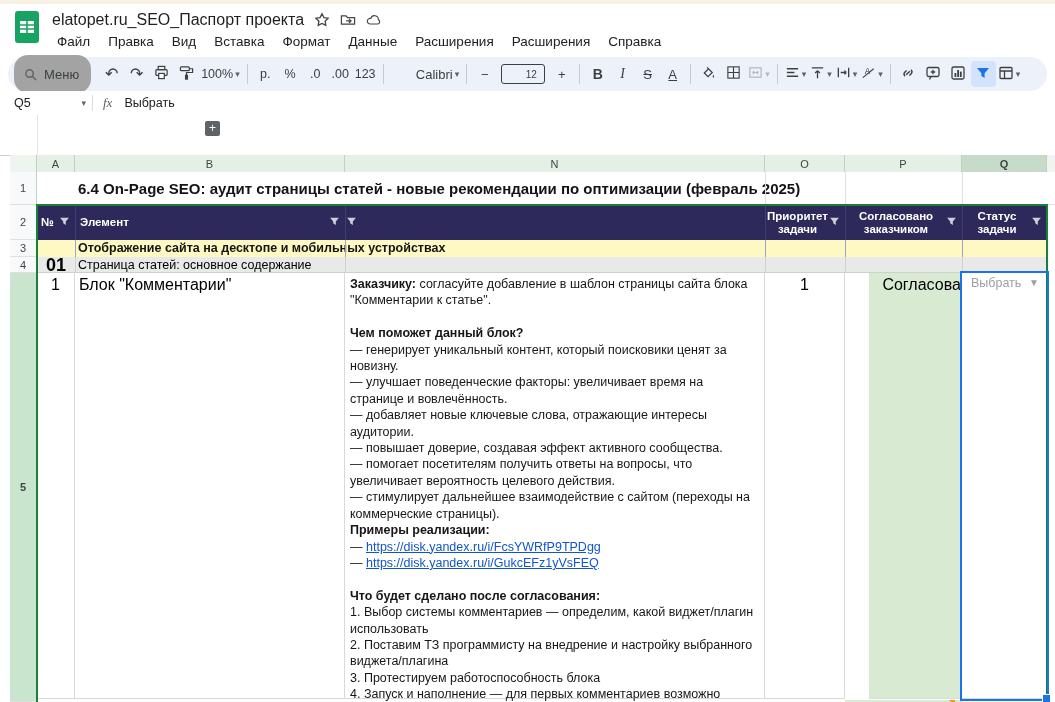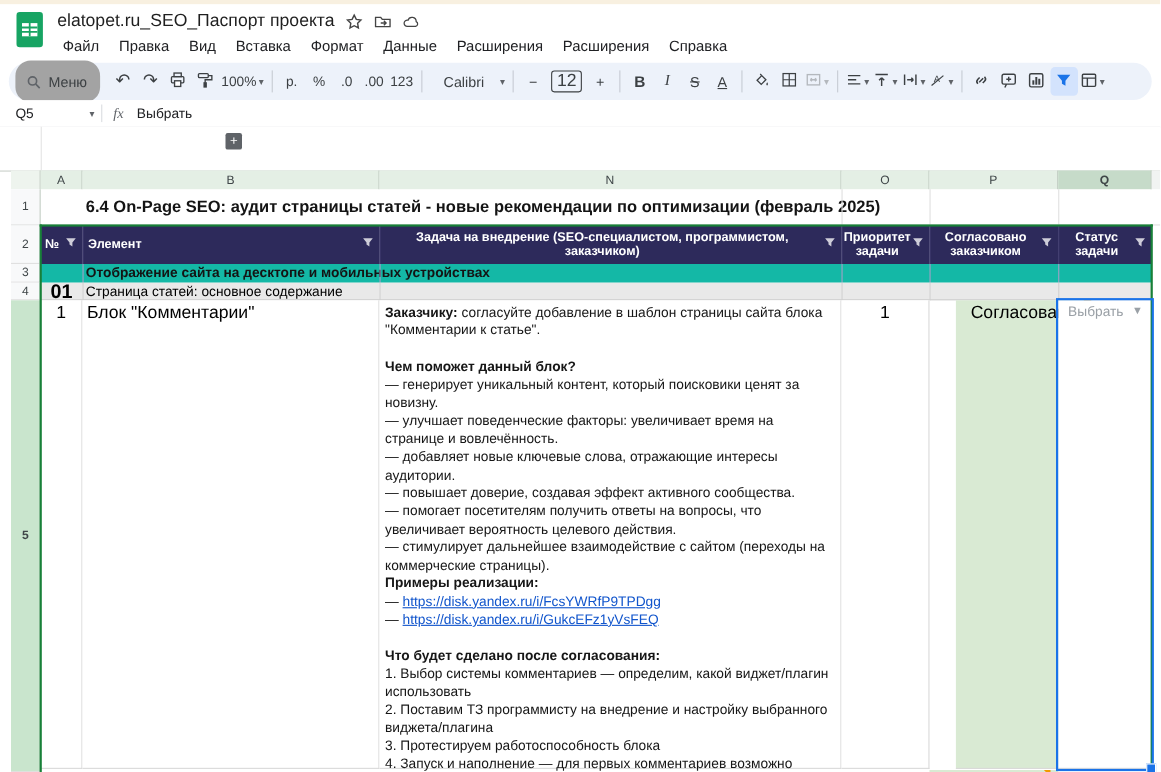--- a/index.html
+++ b/index.html
@@ -15,22 +15,22 @@
   .menu-item{font-size:13.5px;color:#202124;padding:2px 7px;border-radius:8px;cursor:pointer;}
   
   #toolbar{position:absolute;top:57px;left:8px;width:1039px;height:34px;background:#edf2fa;border-radius:18px;display:flex;align-items:center;padding:0 6px;box-sizing:border-box;color:#3c4043;}
   .tb-pill{display:flex;align-items:center;gap:6px;background:#a3a3a3;border-radius:14px;height:38px;padding:0 12px 0 8px;margin-right:8px;}
   .tb-pill span{font-size:13px;color:#3c4043;}
   .tb-btn{min-width:25px;height:26px;display:flex;align-items:center;justify-content:center;border-radius:4px;cursor:pointer;font-size:13px;color:#3c4043;border:none;background:transparent;padding:0 2px;}
   .tb-txt{font-size:12.5px;}
   .uarr{font-size:16px;line-height:16px;}
   .dd{font-size:9px;color:#5f6368;margin-left:2px;}
   .tb-sep{width:1px;height:20px;background:#c6cbd3;margin:0 5px;}
-  .fontname{width:62px;text-align:center;font-size:13px;}
-  .sizebox{width:26px;height:18px;border:1px solid #3c4043;border-radius:3px;display:flex;align-items:center;justify-content:center;font-size:16px;margin:0 4px;background:transparent;}
+  .fontname{width:62px;text-align:right;font-size:13px;}
+  .sizebox{width:26px;height:18px;border:1px solid #3c4043;border-radius:3px;display:flex;align-items:center;justify-content:center;font-size:10px;margin:0 4px;background:transparent;padding-left:16px;}
   .bold-b{font-weight:bold;font-size:14px;}
   .ital-i{font-style:italic;font-family:"Liberation Serif",serif;font-size:14px;}
   .strike-s{text-decoration:line-through;font-size:13px;}
   .ucolor-a{text-decoration:underline;font-size:13px;}
   .grayed{color:#b4b8bd;}
   .filter-active{background:#d3e3fd;}
   
   #formulabar{position:absolute;top:91px;left:0;width:1055px;height:24px;background:#fff;border-bottom:1px solid #dadce0;display:flex;align-items:center;}
   .namebox{width:72px;padding-left:14px;display:flex;align-items:center;justify-content:space-between;font-size:12.5px;color:#202124;cursor:pointer;}
   .fb-sep{width:1px;height:16px;background:#dadce0;margin:0 10px 0 6px;}
@@ -52,21 +52,21 @@
   
   .r1-title{position:absolute;left:78px;top:57px;height:33px;line-height:33px;font-size:15px;font-weight:bold;color:#141414;white-space:nowrap;}
   .r1-bottom{position:absolute;left:37px;top:89px;width:1018px;height:1px;background:#e0e0e0;}
   
   .hd{position:absolute;top:90px;height:35px;background:#2d2a5b;color:#fff;font-weight:bold;font-size:11.5px;box-sizing:border-box;display:flex;align-items:center;border-left:1px solid #413d70;line-height:13px;}
   .hd .lbl{flex:1;}
   .hd .funnel{flex:0 0 12px;margin-right:4px;opacity:.9;}
   .hd.c .lbl{text-align:center;}
   .hd.l .lbl{text-align:left;padding-left:4px;}
   
-  .r3{position:absolute;left:37px;top:125px;width:1010px;height:17px;background:#14b8a6;box-sizing:border-box;}
+  .r3{position:absolute;left:37px;top:125px;width:1010px;height:17px;background:#fef9c3;box-sizing:border-box;}
   .r3 .txt{position:absolute;left:41px;top:0;height:17px;line-height:17px;font-weight:bold;font-size:12.5px;color:#141414;white-space:nowrap;}
   .r3 .sep{position:absolute;top:0;width:1px;height:17px;background:#a3a0c6;}
   .r4{position:absolute;left:37px;top:142px;width:1010px;height:16px;background:#e9e9e9;box-sizing:border-box;}
   .r4 .sep{position:absolute;top:0;width:1px;height:16px;background:#d2d2d2;}
   .r4 .num{position:absolute;left:0;width:38px;text-align:center;font-weight:bold;font-size:18px;line-height:16px;}
   .r4 .txt{position:absolute;left:41px;line-height:16px;font-size:12.5px;white-space:nowrap;}
   
   .c5{position:absolute;top:158px;height:426px;background:#fff;border-right:1px solid #d9d9d9;border-bottom:1px solid #d9d9d9;box-sizing:border-box;padding-top:3px;}
   .c5.center{text-align:center;}
   .c5-p{background:#d9ead3;}
@@ -333,21 +333,20 @@
             <path d="M1 1.5h8L6.2 5v3.2L3.8 6.7V5z" fill="#fff" opacity=".85"></path>
           </svg></span>
     </div>
     <div class="hd l" style="left:75px;width:270px;">
       <span class="lbl">Элемент</span>
       <span class="funnel"><svg width="11" height="11" viewBox="0 0 10 10">
             <path d="M1 1.5h8L6.2 5v3.2L3.8 6.7V5z" fill="#fff" opacity=".85"></path>
           </svg></span>
     </div>
     <div class="hd c" style="left:345px;width:420px;">
-      <span class="lbl" style="padding:0 6px;">Задача на внедрение (SEO-специалистом, программистом, заказчиком)</span>
       <span class="funnel"><svg width="11" height="11" viewBox="0 0 10 10">
             <path d="M1 1.5h8L6.2 5v3.2L3.8 6.7V5z" fill="#fff" opacity=".85"></path>
           </svg></span>
     </div>
     <div class="hd c" style="left:765px;width:80px;">
       <span class="lbl">Приоритет задачи</span>
       <span class="funnel"><svg width="11" height="11" viewBox="0 0 10 10">
             <path d="M1 1.5h8L6.2 5v3.2L3.8 6.7V5z" fill="#fff" opacity=".85"></path>
           </svg></span>
     </div>

